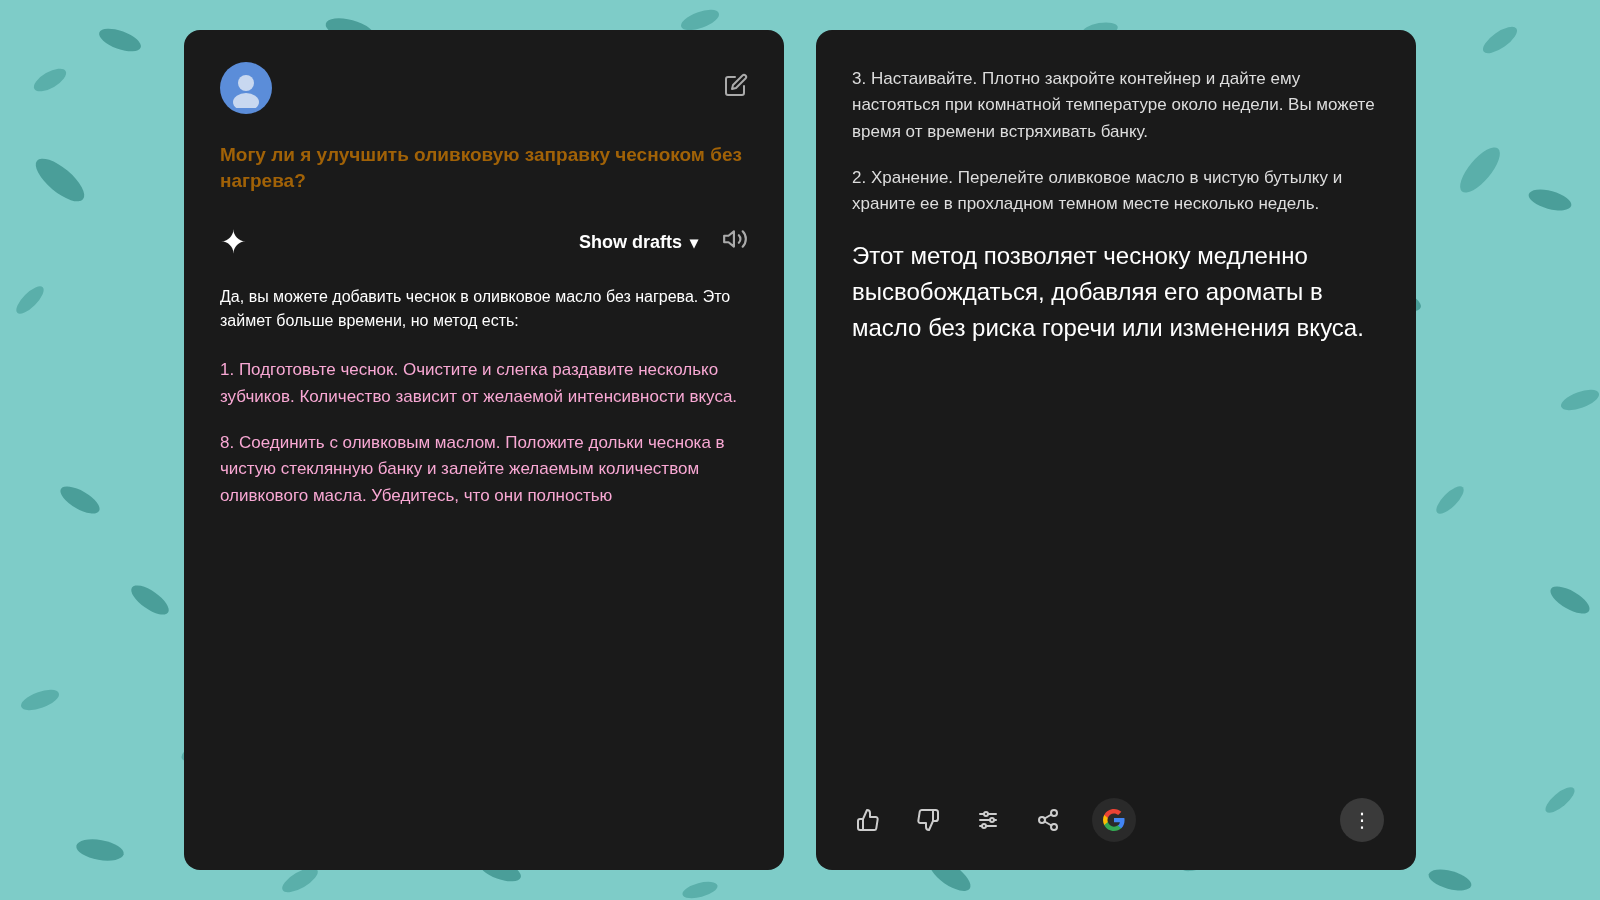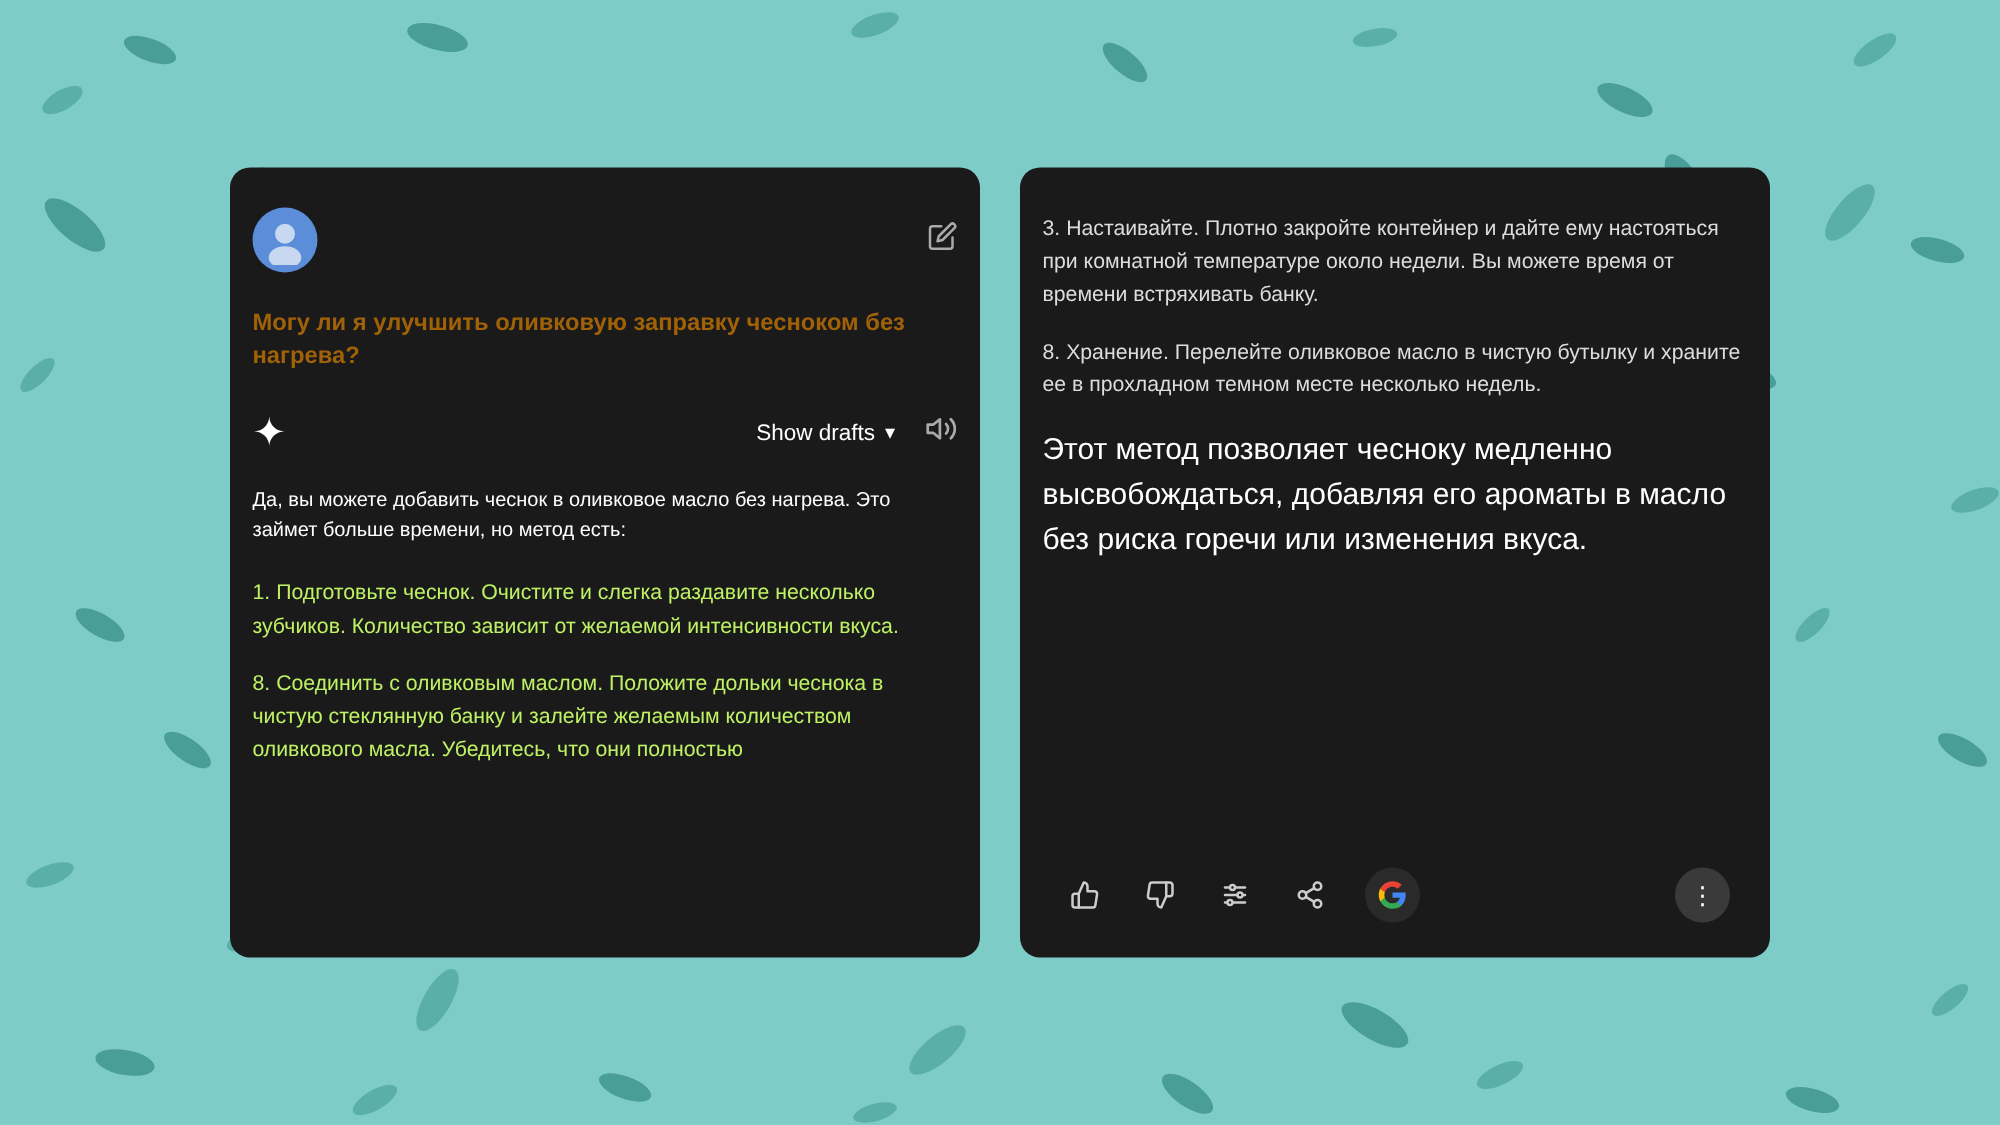--- a/index.html
+++ b/index.html
@@ -34,23 +34,23 @@
       align-items: center;
       gap: 32px;
       z-index: 1;
       padding: 30px;
     }
 
     .card {
       background: #1a1a1a;
       border-radius: 16px;
       color: #ffffff;
-      padding: 32px 18px;
+      padding: 32px 36px;
       width: 600px;
-      height: 632px;
+      height: 840px;
       overflow: hidden;
       position: relative;
       flex-shrink: 0;
     }
 
     
     .card-left .card-header {
       display: flex;
       justify-content: space-between;
       align-items: center;
@@ -102,21 +102,21 @@
 
     .show-drafts-btn {
       display: flex;
       align-items: center;
       gap: 8px;
       cursor: pointer;
       background: none;
       border: none;
       color: #ffffff;
       font-size: 18px;
-      font-weight: 400;
+      font-weight: 700;
       margin-left: auto;
     }
 
     .show-drafts-btn .chevron {
       font-size: 16px;
     }
 
     .audio-icon {
       color: #aaaaaa;
       font-size: 22px;
@@ -135,21 +135,21 @@
       font-size: 22px;
       line-height: 1.5;
       color: #ffffff;
       font-weight: 400;
       margin-bottom: 24px;
     }
 
     .step-text {
       font-size: 17px;
       line-height: 1.55;
-      color: #bef264;
+      color: #f9a8d4;
       margin-bottom: 20px;
     }
 
     
     .card-right {
       padding-top: 36px;
     }
 
     .card-right .step-text {
       font-size: 17px;
@@ -303,21 +303,21 @@
 
     <p class="step-text">1. Подготовьте чеснок. Очистите и слегка раздавите несколько зубчиков. Количество зависит от желаемой интенсивности вкуса.</p>
 
     <p class="step-text">8. Соединить с оливковым маслом. Положите дольки чеснока в чистую стеклянную банку и залейте желаемым количеством оливкового масла. Убедитесь, что они полностью</p>
   </div>
 
   <div class="card card-right">
     <p class="step-text">3. Настаивайте. Плотно закройте контейнер и дайте ему настояться при комнатной температуре около недели. Вы можете время от времени встряхивать банку.</p>
 
 
-    <p class="step-text">8. Хранение. Перелейте оливковое масло в чистую бутылку и храните ее в прохладном темном месте несколько недель.</p>
+    <p class="step-text">2. Хранение. Перелейте оливковое масло в чистую бутылку и храните ее в прохладном темном месте несколько недель.</p>
 
     <p class="answer-bold">Этот метод позволяет чесноку медленно высвобождаться, добавляя его ароматы в масло без риска горечи или изменения вкуса.</p>
 
     <div class="card-footer">
       <button class="footer-btn" title="Like">
         <svg width="24" height="24" viewBox="0 0 24 24" fill="none" stroke="#cccccc" stroke-width="2" stroke-linecap="round" stroke-linejoin="round">
           <path d="M14 9V5a3 3 0 0 0-3-3l-4 9v11h11.28a2 2 0 0 0 2-1.7l1.38-9a2 2 0 0 0-2-2.3H14z"></path>
           <path d="M7 22H4a2 2 0 0 1-2-2v-7a2 2 0 0 1 2-2h3"></path>
         </svg>
       </button>

